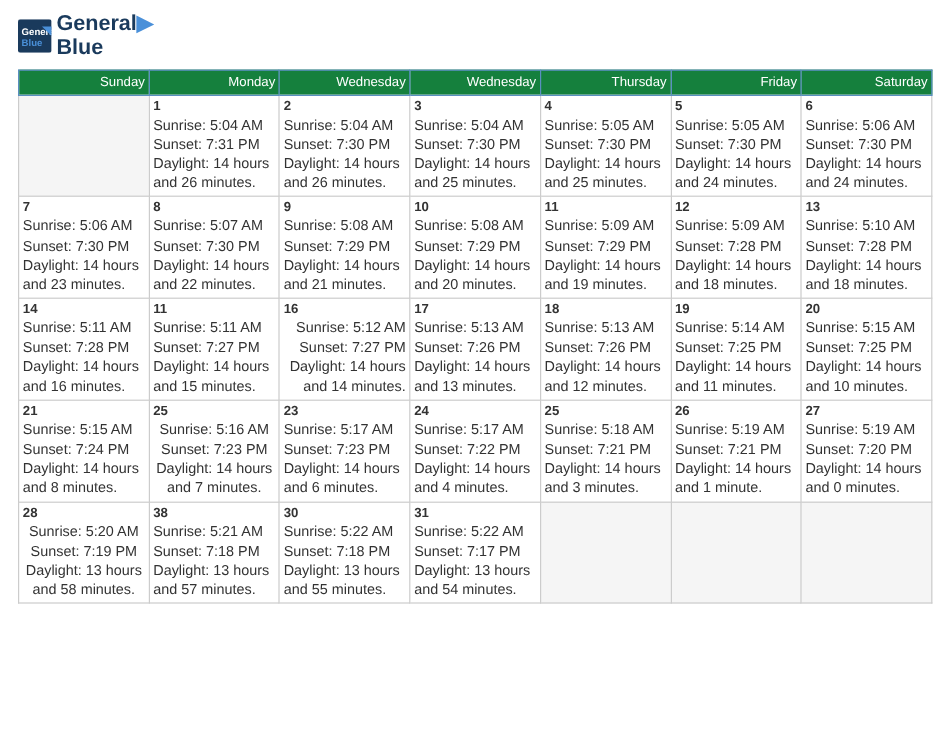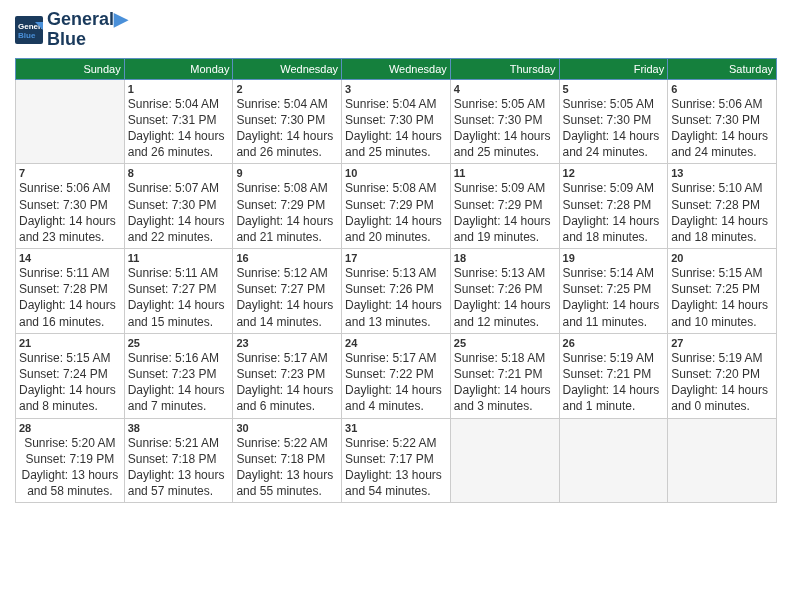--- a/index.html
+++ b/index.html
@@ -238,21 +238,21 @@
           </td>
           <td>
             <span class="day-number">11</span>
             <div class="day-info" style="white-space: pre-line;">Sunrise: 5:11 AM
 Sunset: 7:27 PM
 Daylight: 14 hours
 and 15 minutes.</div>
           </td>
           <td>
             <span class="day-number">16</span>
-            <div class="day-info" style="white-space: pre-line;">Sunrise: 5:12 AM
+            <div class="day-info" style="white-space: pre-line; text-align: right;">Sunrise: 5:12 AM
 Sunset: 7:27 PM
 Daylight: 14 hours
 and 14 minutes.</div>
           </td>
           <td>
             <span class="day-number">17</span>
             <div class="day-info" style="white-space: pre-line;">Sunrise: 5:13 AM
 Sunset: 7:26 PM
 Daylight: 14 hours
 and 13 minutes.</div>
@@ -282,21 +282,21 @@
         <tr>
           <td>
             <span class="day-number">21</span>
             <div class="day-info" style="white-space: pre-line;">Sunrise: 5:15 AM
 Sunset: 7:24 PM
 Daylight: 14 hours
 and 8 minutes.</div>
           </td>
           <td>
             <span class="day-number">25</span>
-            <div class="day-info" style="white-space: pre-line;">Sunrise: 5:16 AM
+            <div class="day-info" style="white-space: pre-line; text-align: center;">Sunrise: 5:16 AM
 Sunset: 7:23 PM
 Daylight: 14 hours
 and 7 minutes.</div>
           </td>
           <td>
             <span class="day-number">23</span>
             <div class="day-info" style="white-space: pre-line;">Sunrise: 5:17 AM
 Sunset: 7:23 PM
 Daylight: 14 hours
 and 6 minutes.</div>

